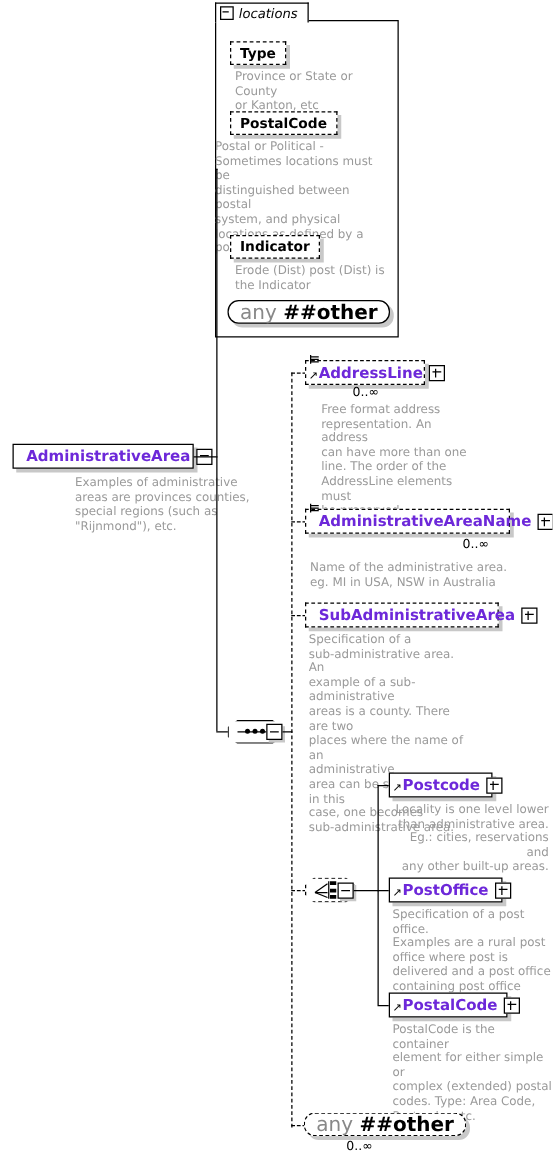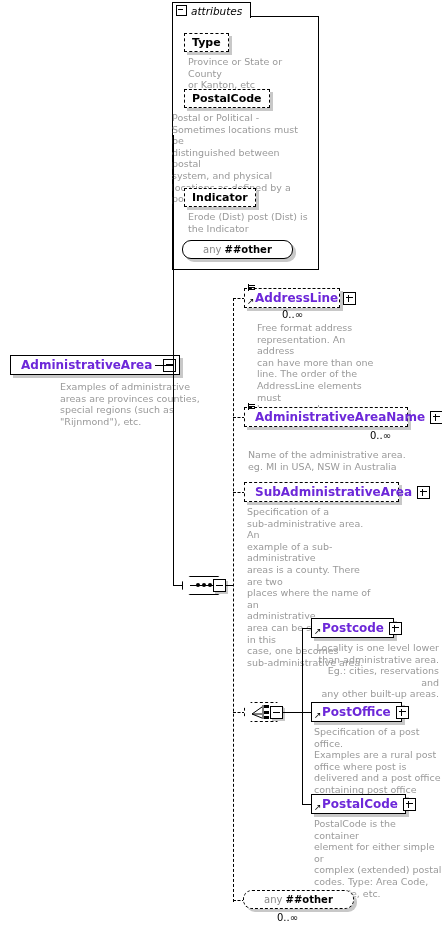--- a/index.html
+++ b/index.html
@@ -87,22 +87,22 @@
     line-height: 13px;
     text-align: right;
   }
 
   
   .any-node {
     position: absolute;
     border: 1px solid #000;
     border-radius: 9px;
     background: #fff;
-    padding: 2px 20px;
-    font-size: 10px;
+    padding: 2px 9px;
+    font-size: 16px;
     white-space: nowrap;
     box-shadow: 3px 3px 0 0 #c8c8c8;
     box-sizing: border-box;
     line-height: 13px;
   }
   .any-node.dashed { border-style: dashed; }
   .any-node .any-kw { color: #888; font-weight: normal; }
   .any-node .any-ns { color: #000; font-weight: bold; }
 
   
@@ -260,21 +260,21 @@
   }
 </style>
 </head>
 <body>
 
 <div class="canvas">
 
   <div class="attr-panel"></div>
   <div class="attr-tab">
     <span class="toggle-box"></span>
-    <span class="lbl">attributes</span>
+    <span class="lbl">locations</span>
   </div>
 
   <div class="attr-node" style="left:184px; top:33px;">
     <span>Type</span>
   </div>
   <div class="doc" style="left:188px; top:56px; width:128px;">Province or State or County
 or Kanton, etc</div>
 
   <div class="attr-node" style="left:184px; top:89px;">
     <span>PostalCode</span>
@@ -290,21 +290,21 @@
     <span>Indicator</span>
   </div>
   <div class="doc" style="left:188px; top:211px; width:128px;">Erode (Dist) post (Dist) is
 the Indicator</div>
 
   <div class="any-node" style="left:182px; top:240px;">
     <span class="any-kw">any</span>
     <span class="any-ns">##other</span>
   </div>
 
-  <div class="el-node" style="left:10px; top:355px; width:170px;">
+  <div class="el-node" style="left:10px; top:355px; width:145px;">
     <span class="el-name root">AdministrativeArea</span>
     <span class="el-toggle"></span>
   </div>
   <div class="doc" style="left:16px; top:381px; width:150px;margin-left:44px;">Examples of administrative
 areas are provinces counties,
 special regions (such as
 "Rijnmond"), etc.</div>
 
   <div class="line-h" style="left:155px; top:365px; width:19px;"></div>
   <div class="line-v" style="left:173px; top:135px; height:230px;"></div>

